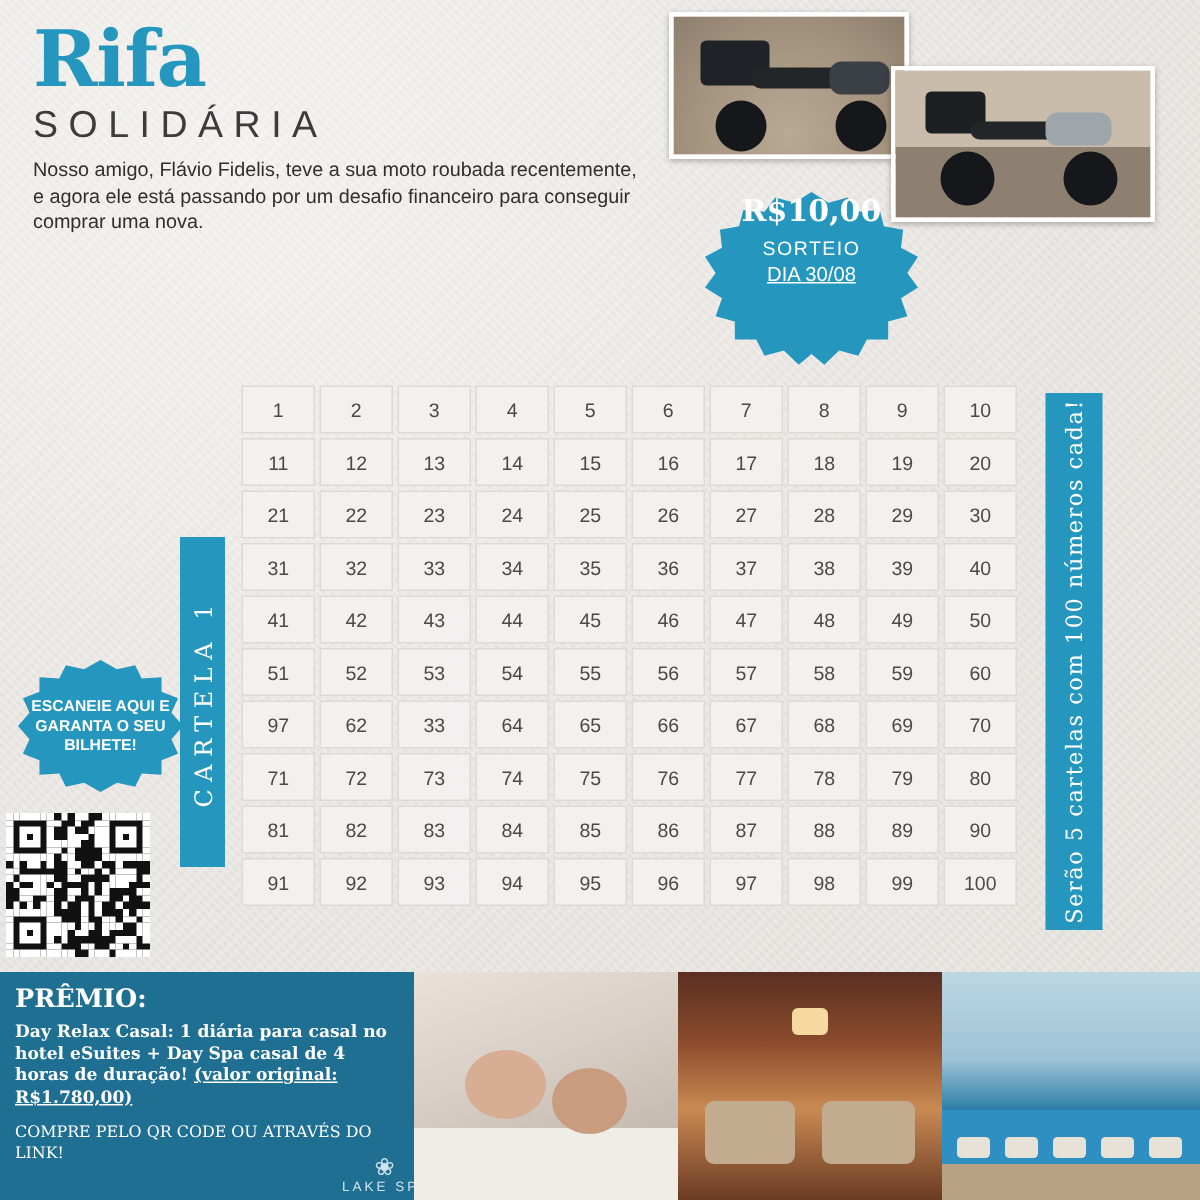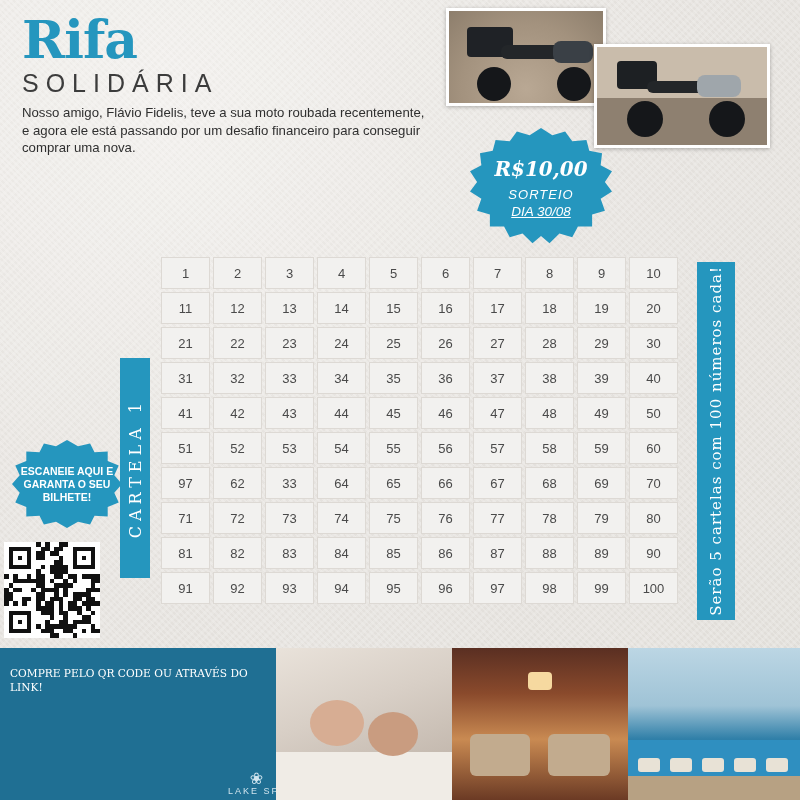--- a/index.html
+++ b/index.html
@@ -77,21 +77,21 @@
   .m2-box { left:20px; top:14px; width:40px; height:28px; background:#1d2023; border-radius:4px;}
   .m2-seat{ left:50px; top:34px; width:60px; height:12px; background:#232629; border-radius:6px;}
   .m2-tank{ left:100px; top:28px; width:44px; height:22px; background:#9fa6ab; border-radius:8px;}
   .m2-w1{ left:30px; top:54px; width:36px; height:36px; border-radius:50%; background:#15171a;}
   .m2-w2{ left:112px; top:54px; width:36px; height:36px; border-radius:50%; background:#15171a;}
 
   
   .price-badge {
     position:absolute; left:470px; top:128px; width:142px; height:120px;
     color:#fff; text-align:center;
-    display:flex; flex-direction:column; align-items:center; justify-content:center;font-style:italic;
+    display:flex; flex-direction:column; align-items:center; 
   }
   .price-badge .starburst {
     position:absolute; inset:0;
     background:#2596be;
     clip-path: polygon(
       50% 0%, 58% 6%, 67% 3%, 72% 11%, 82% 10%, 84% 19%, 93% 21%, 92% 31%,
       100% 36%, 95% 45%, 100% 53%, 92% 59%, 95% 69%, 86% 72%, 86% 82%, 76% 82%,
       72% 91%, 63% 88%, 56% 96%, 50% 90%, 44% 96%, 37% 88%, 28% 91%, 24% 82%,
       14% 82%, 14% 72%, 5% 69%, 8% 59%, 0% 53%, 5% 45%, 0% 36%, 8% 31%,
       7% 21%, 16% 19%, 18% 10%, 28% 11%, 33% 3%, 42% 6%
@@ -617,20 +617,25 @@
       <div class="qpix" style="left: 64px; top: 91.4286px; width: 4.57143px; height: 4.57143px;"></div>
       <div class="qpix" style="left: 73.1429px; top: 91.4286px; width: 4.57143px; height: 4.57143px;"></div>
       <div class="qpix" style="left: 77.7143px; top: 91.4286px; width: 4.57143px; height: 4.57143px;"></div>
       <div class="qpix" style="left: 82.2857px; top: 91.4286px; width: 4.57143px; height: 4.57143px;"></div>
       <div class="qpix" style="left: 86.8571px; top: 91.4286px; width: 4.57143px; height: 4.57143px;"></div>
       <div class="qpix" style="left: 91.4286px; top: 91.4286px; width: 4.57143px; height: 4.57143px;"></div>
     </div>
 
   <div class="bottom">
     <div class="prize-panel">
+      <div class="prize-title">PRÊMIO:</div>
+      <div class="prize-text">
+        <span>Day Relax Casal: 1 diária para casal no hotel eSuites + Day Spa casal de 4 horas de duração!</span>
+        <u>(valor original: R$1.780,00)</u>
+      </div>
       <div class="prize-cta">COMPRE PELO QR CODE OU ATRAVÉS DO LINK!</div>
     </div>
     <div class="spa-logo">
       <span class="lotus">❀</span>
       <span>LAKE SPA</span>
     </div>
 
     <div class="bphoto bp1">
       <div class="bp-el towel"></div>
       <div class="bp-el face1"></div>

